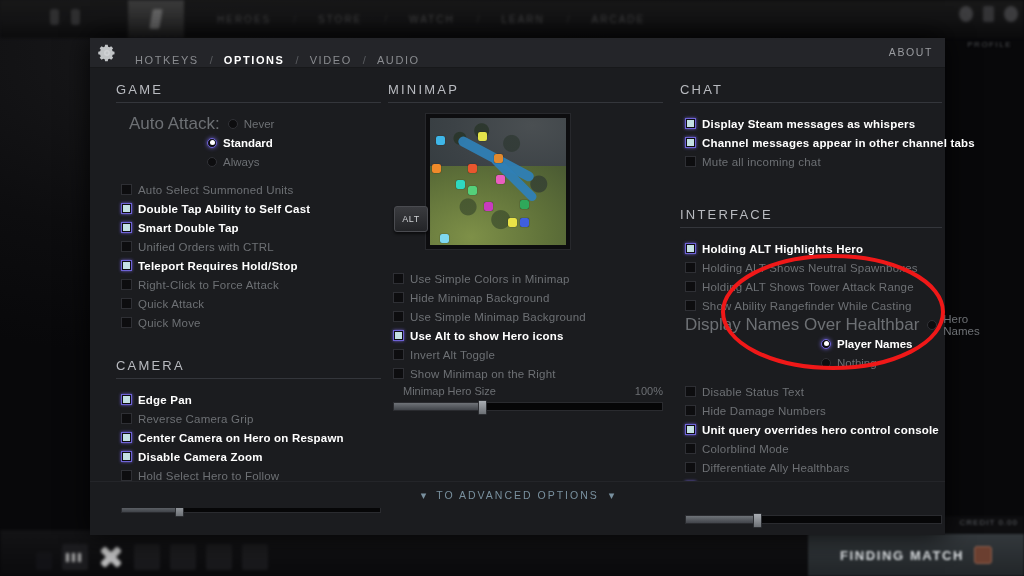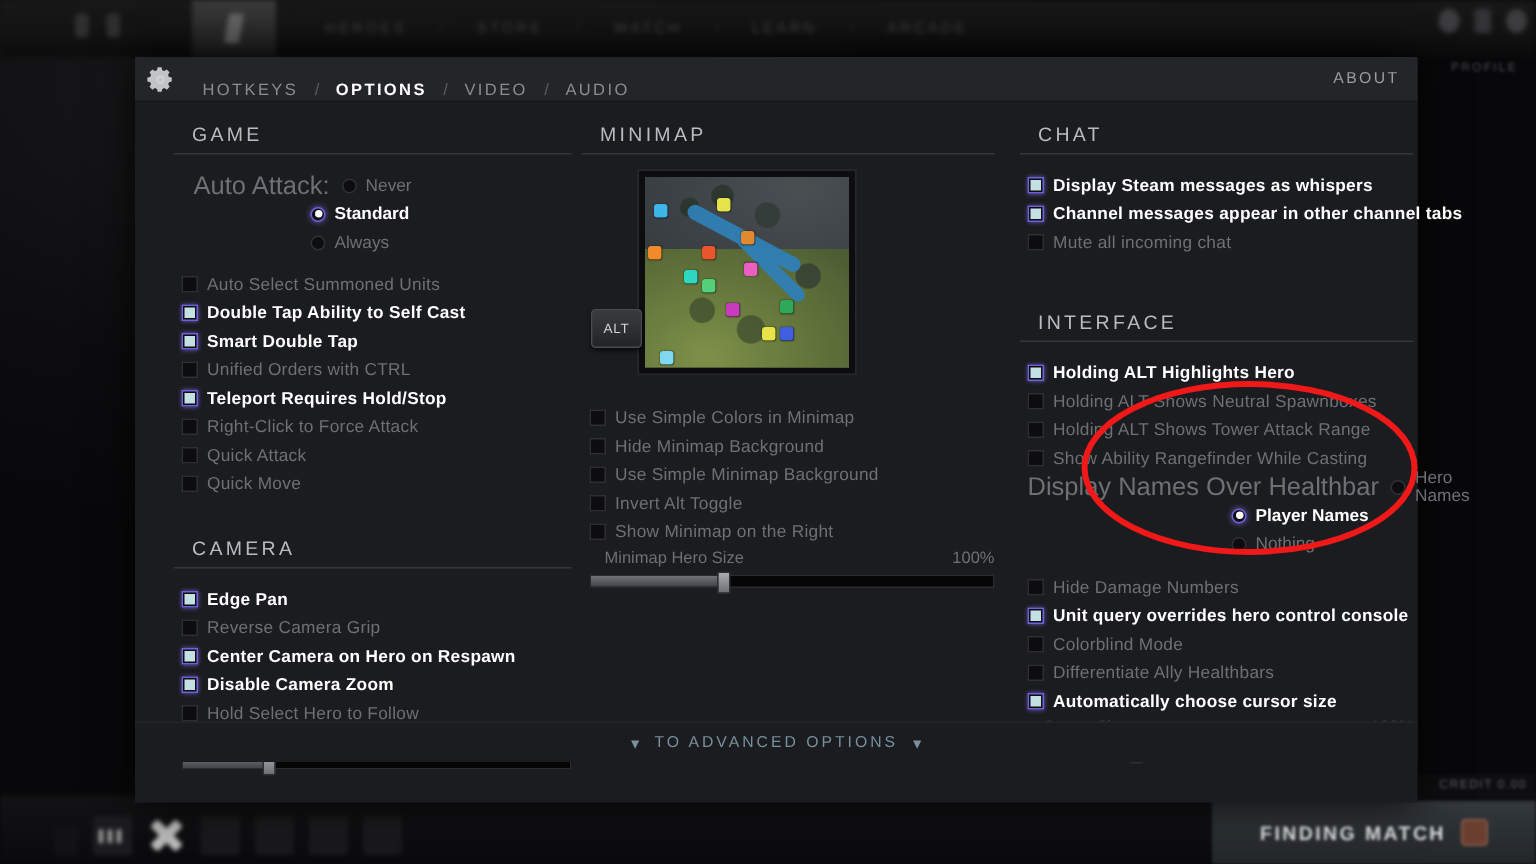--- a/index.html
+++ b/index.html
@@ -132,21 +132,21 @@
     background: #1b1c1f;
     padding: 14px 0 0 0;
   }
   .col { position:absolute; top: 14px; }
   .col-game   { left: 26px;  width: 265px; }
   .col-mid    { left: 298px; width: 275px; }
   .col-right  { left: 590px; width: 262px; }
 
   .sec-title {
     font-size: 13px; letter-spacing: 2.2px; color: #b9bbc0;
-    font-weight: normal; padding-bottom: 5px; margin-left: 12px;
+    font-weight: normal; padding-bottom: 5px;
   }
   .sec-rule { height:1px; background:#34363b; margin-bottom: 11px; }
 
   .row { display:flex; align-items:center; height: 19px; margin-bottom: 0px; }
 
   
   .cb {
     width: 11px; height: 11px; flex: 0 0 11px;
     background: #0d0d0f; border: 1px solid #2e2f34;
     margin-right: 6px; position: relative;
@@ -475,20 +475,24 @@
             <span class="cb-label">Use Simple Colors in Minimap</span>
           </div>
           <div class="row">
             <span class="cb"></span>
             <span class="cb-label">Hide Minimap Background</span>
           </div>
           <div class="row">
             <span class="cb"></span>
             <span class="cb-label">Use Simple Minimap Background</span>
           </div>
+          <div class="row on">
+            <span class="cb on"></span>
+            <span class="cb-label">Use Alt to show Hero icons</span>
+          </div>
           <div class="row">
             <span class="cb"></span>
             <span class="cb-label">Invert Alt Toggle</span>
           </div>
           <div class="row">
             <span class="cb"></span>
             <span class="cb-label">Show Minimap on the Right</span>
           </div>
 
           <div class="slider-head">
@@ -553,20 +557,24 @@
             <span class="rd on"></span>
             <span class="rd-label">Player Names</span>
           </div>
           <div class="radio-row" style="padding-left:136px;">
             <span class="rd"></span>
             <span class="rd-label">Nothing</span>
           </div>
 
           <div style="height:10px;"></div>
 
+          <div class="row">
+            <span class="cb"></span>
+            <span class="cb-label">Disable Status Text</span>
+          </div>
           <div class="row">
             <span class="cb"></span>
             <span class="cb-label">Hide Damage Numbers</span>
           </div>
           <div class="row on">
             <span class="cb on"></span>
             <span class="cb-label">Unit query overrides hero control console</span>
           </div>
           <div class="row">
             <span class="cb"></span>

